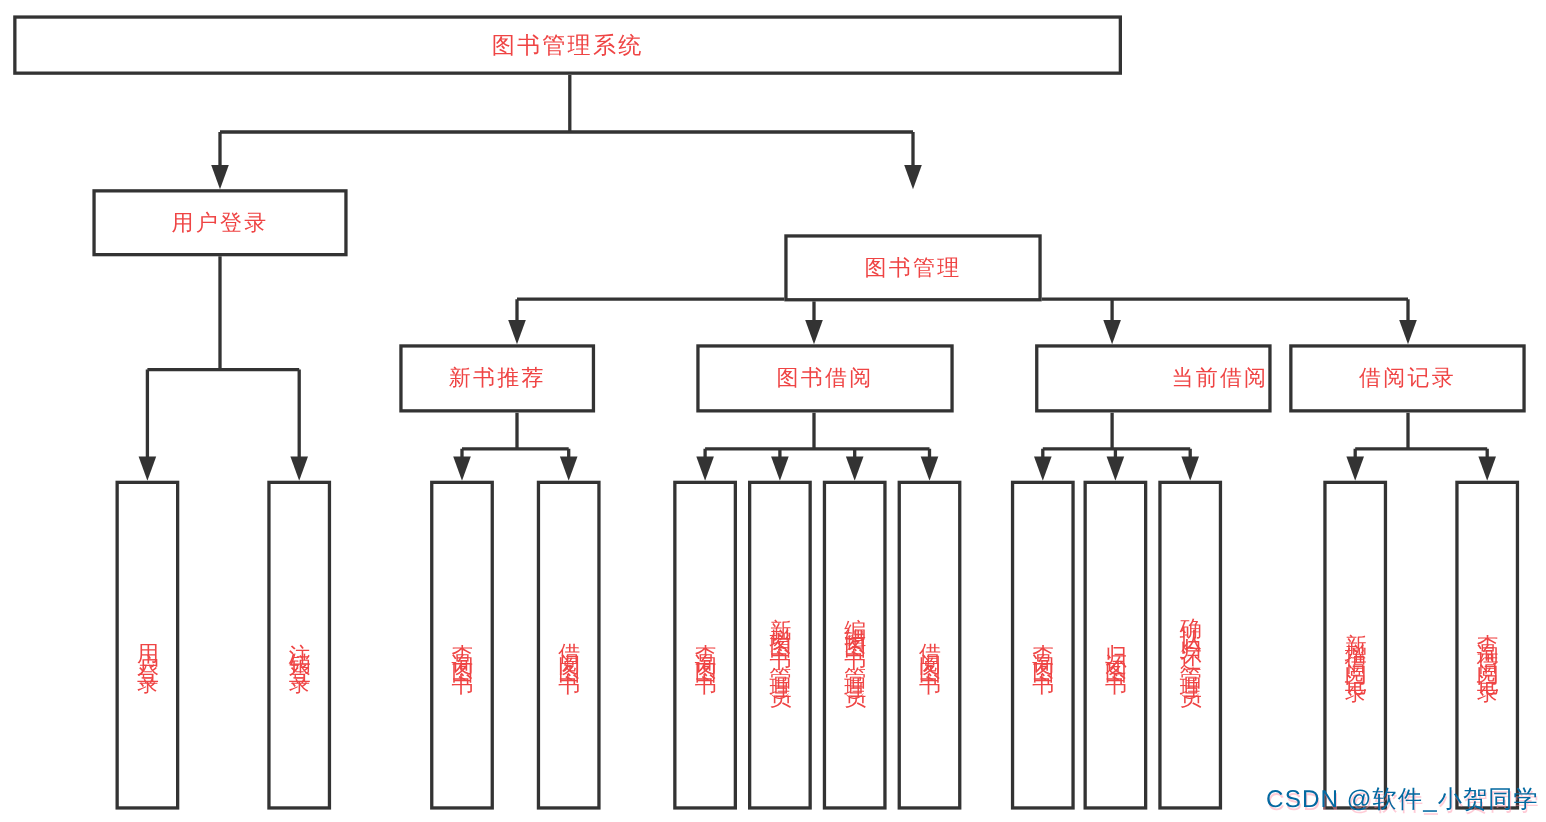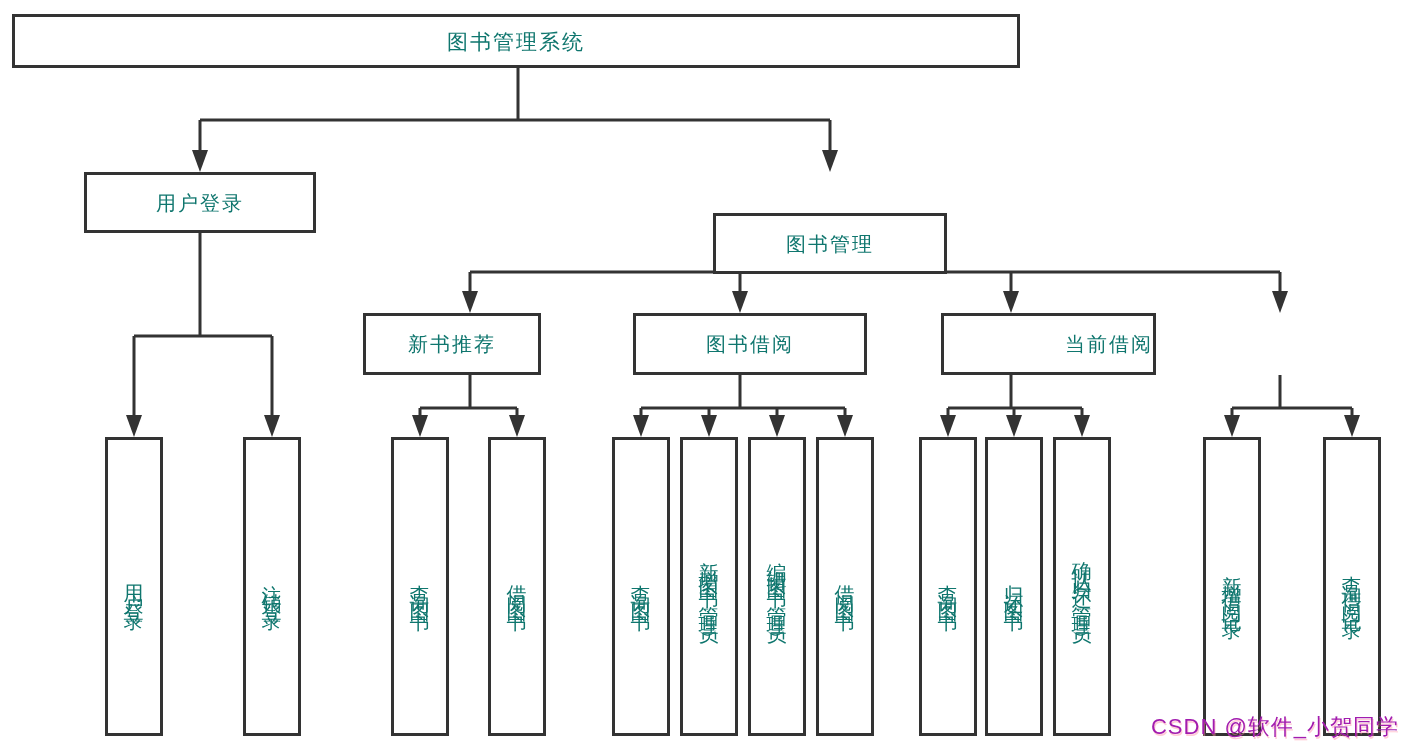--- a/index.html
+++ b/index.html
@@ -17,21 +17,21 @@
     width: 1405px; height: 747px;
   }
   .box {
     position: absolute;
     box-sizing: border-box;
     background: #ffffff;
     border: 3px solid #333333;
     display: flex;
     align-items: center;
     justify-content: center;
-    color: #0f766e;
+    color: #ef4444;
     font-size: 20px;
     letter-spacing: 2px;
     line-height: 1;
   }
   .hbox { }
   .vbox {
     top: 437px;
     width: 58px;
     height: 299px;
   }
@@ -40,21 +40,21 @@
     text-orientation: mixed;
     letter-spacing: 9px;
     line-height: 1;
   }
   .title-box { font-size: 21px; }
   .watermark {
     position: absolute;
     right: 6px;
     bottom: 5px;
     font-size: 22px;
-    color: #a21caf;
+    color: #0369a1;
     letter-spacing: 1px;
     text-shadow: 1px 2px 0 rgba(255, 140, 165, 0.45);
     white-space: nowrap;
   }
 </style>
 </head>
 <body>
 
 <div class="canvas">
 
@@ -109,20 +109,23 @@
 
   <div class="box hbox" style="left:363px; top:313px; width:178px; height:62px;">
     <span>新书推荐</span>
   </div>
   <div class="box hbox" style="left:633px; top:313px; width:234px; height:62px;">
     <span>图书借阅</span>
   </div>
   <div class="box hbox" style="left:941px; top:313px; width:215px; height:62px;justify-content:flex-end;">
     <span>当前借阅</span>
   </div>
+  <div class="box hbox" style="left:1172px; top:313px; width:215px; height:62px;">
+    <span>借阅记录</span>
+  </div>
 
   <div class="box vbox" style="left:105px;">
     <span>用户登录</span>
   </div>
   <div class="box vbox" style="left:243px;">
     <span>注销登录</span>
   </div>
 
   <div class="box vbox" style="left:391px;">
     <span>查询图书</span>

